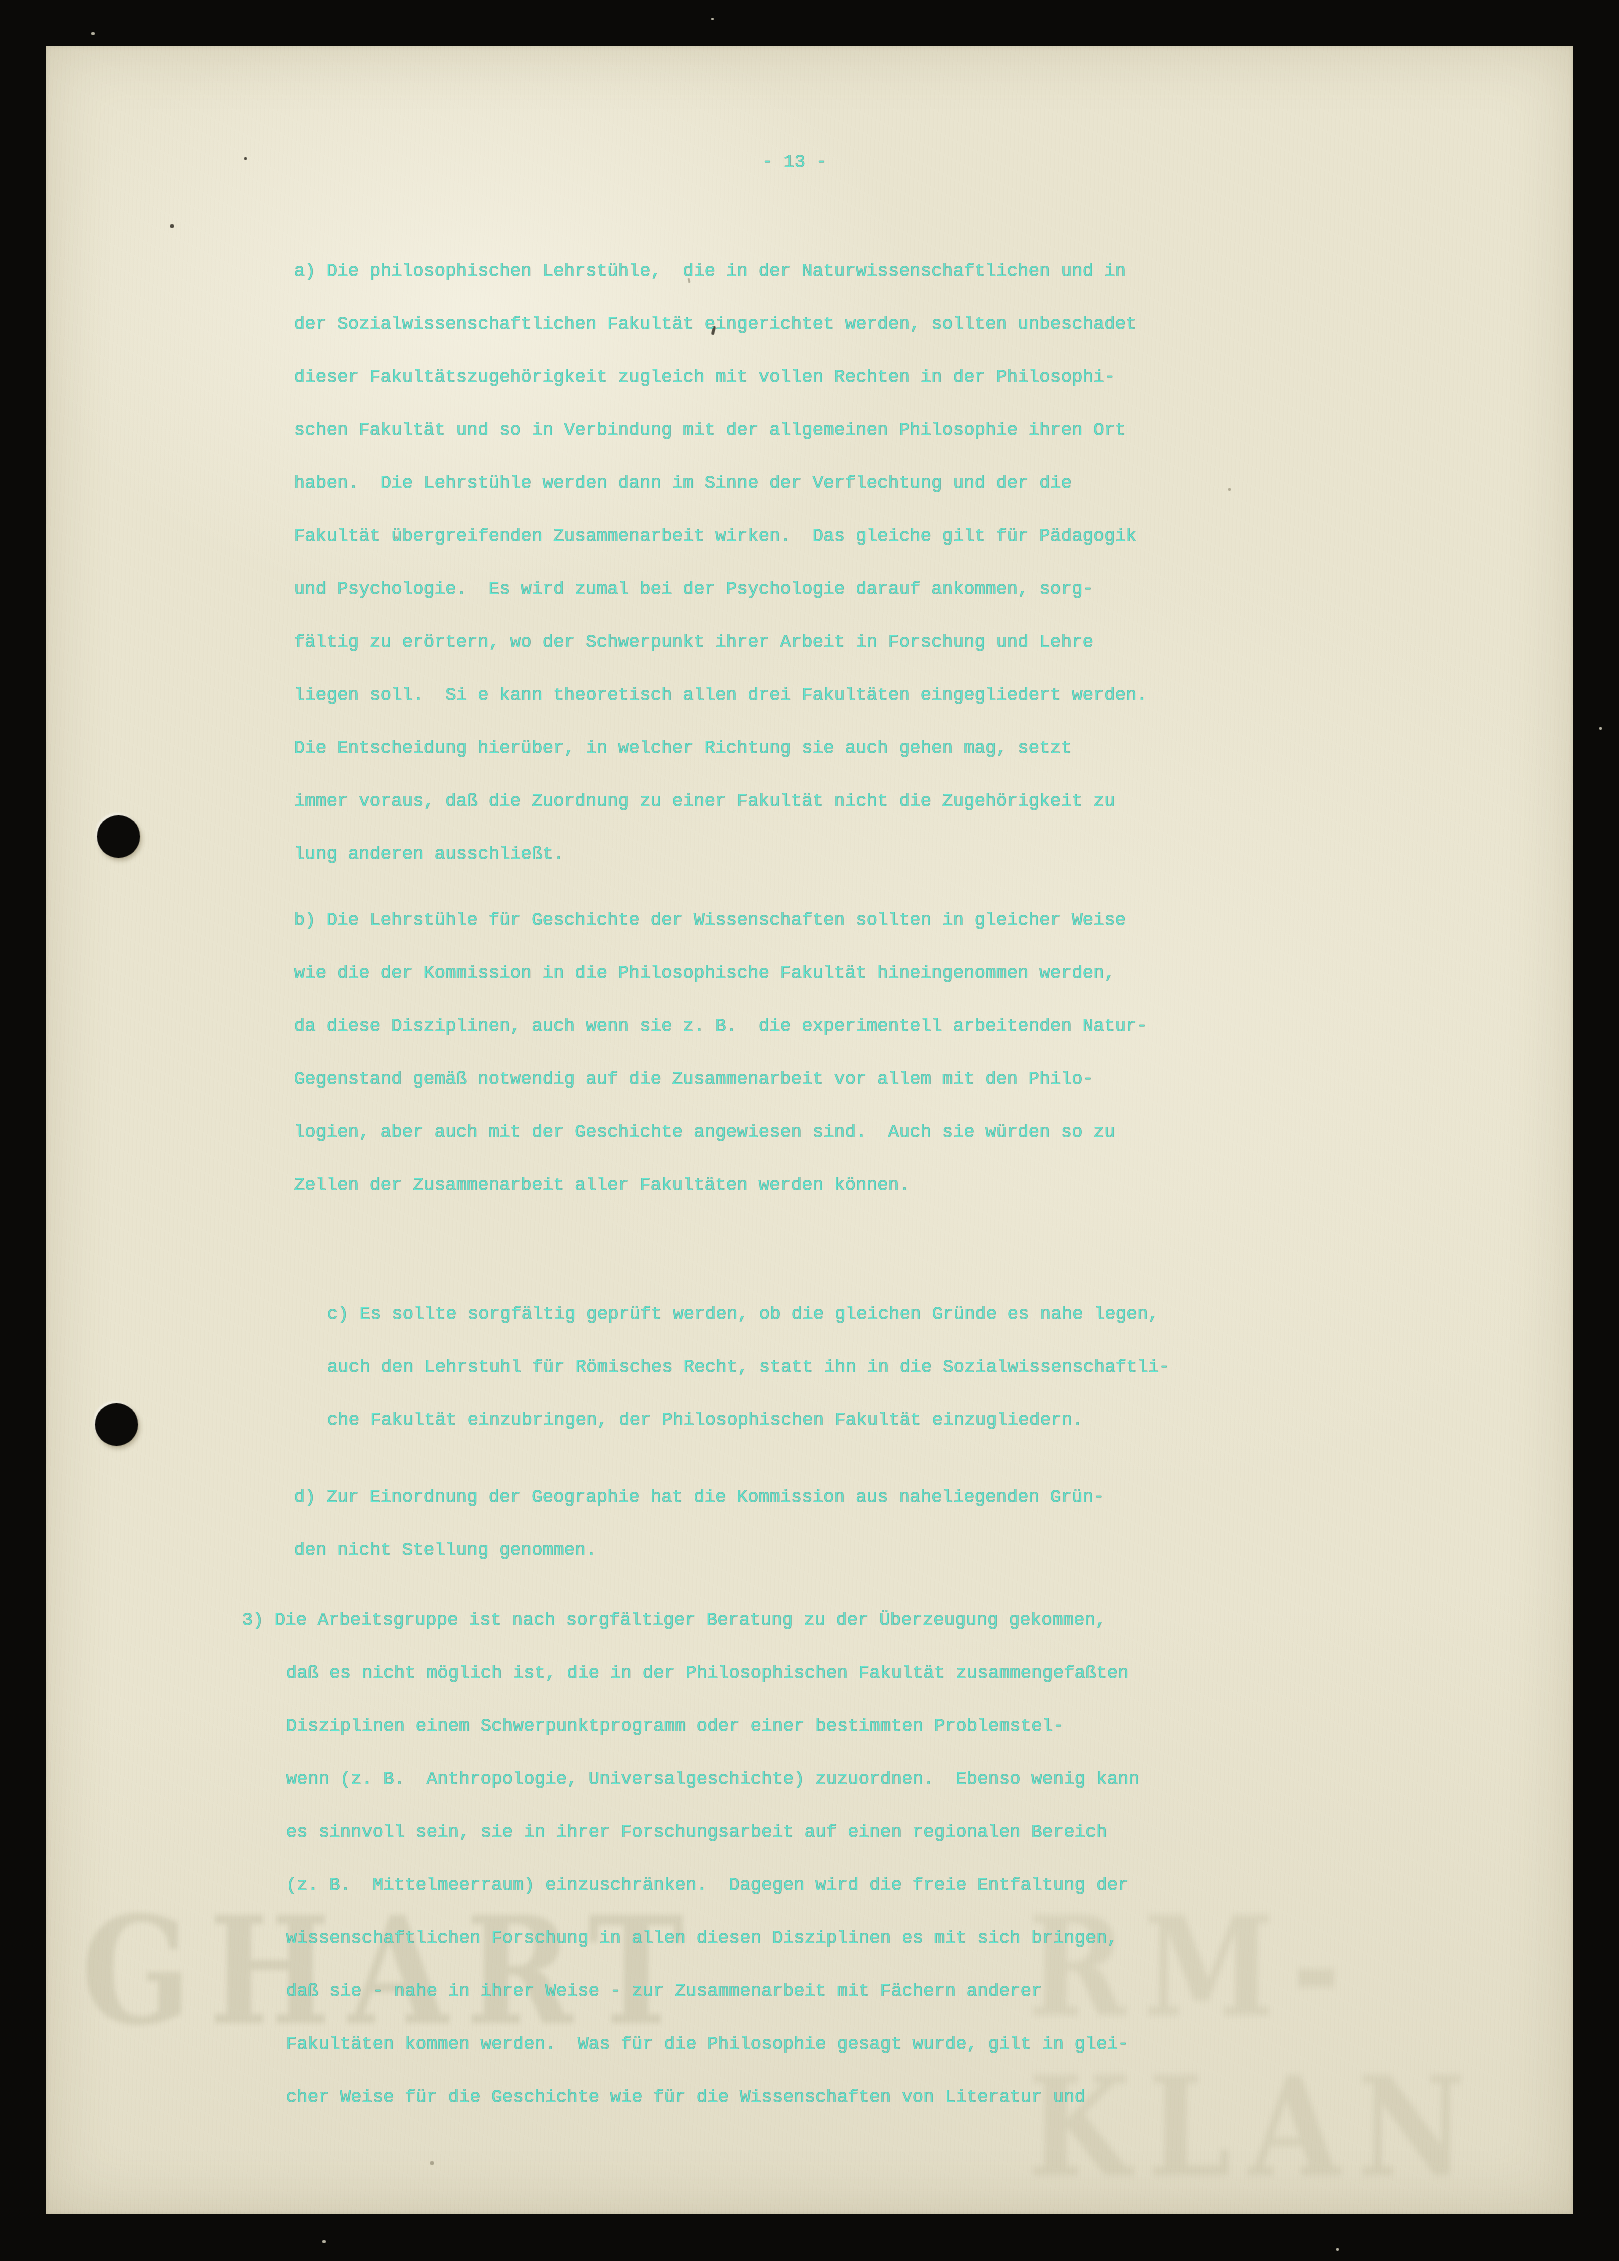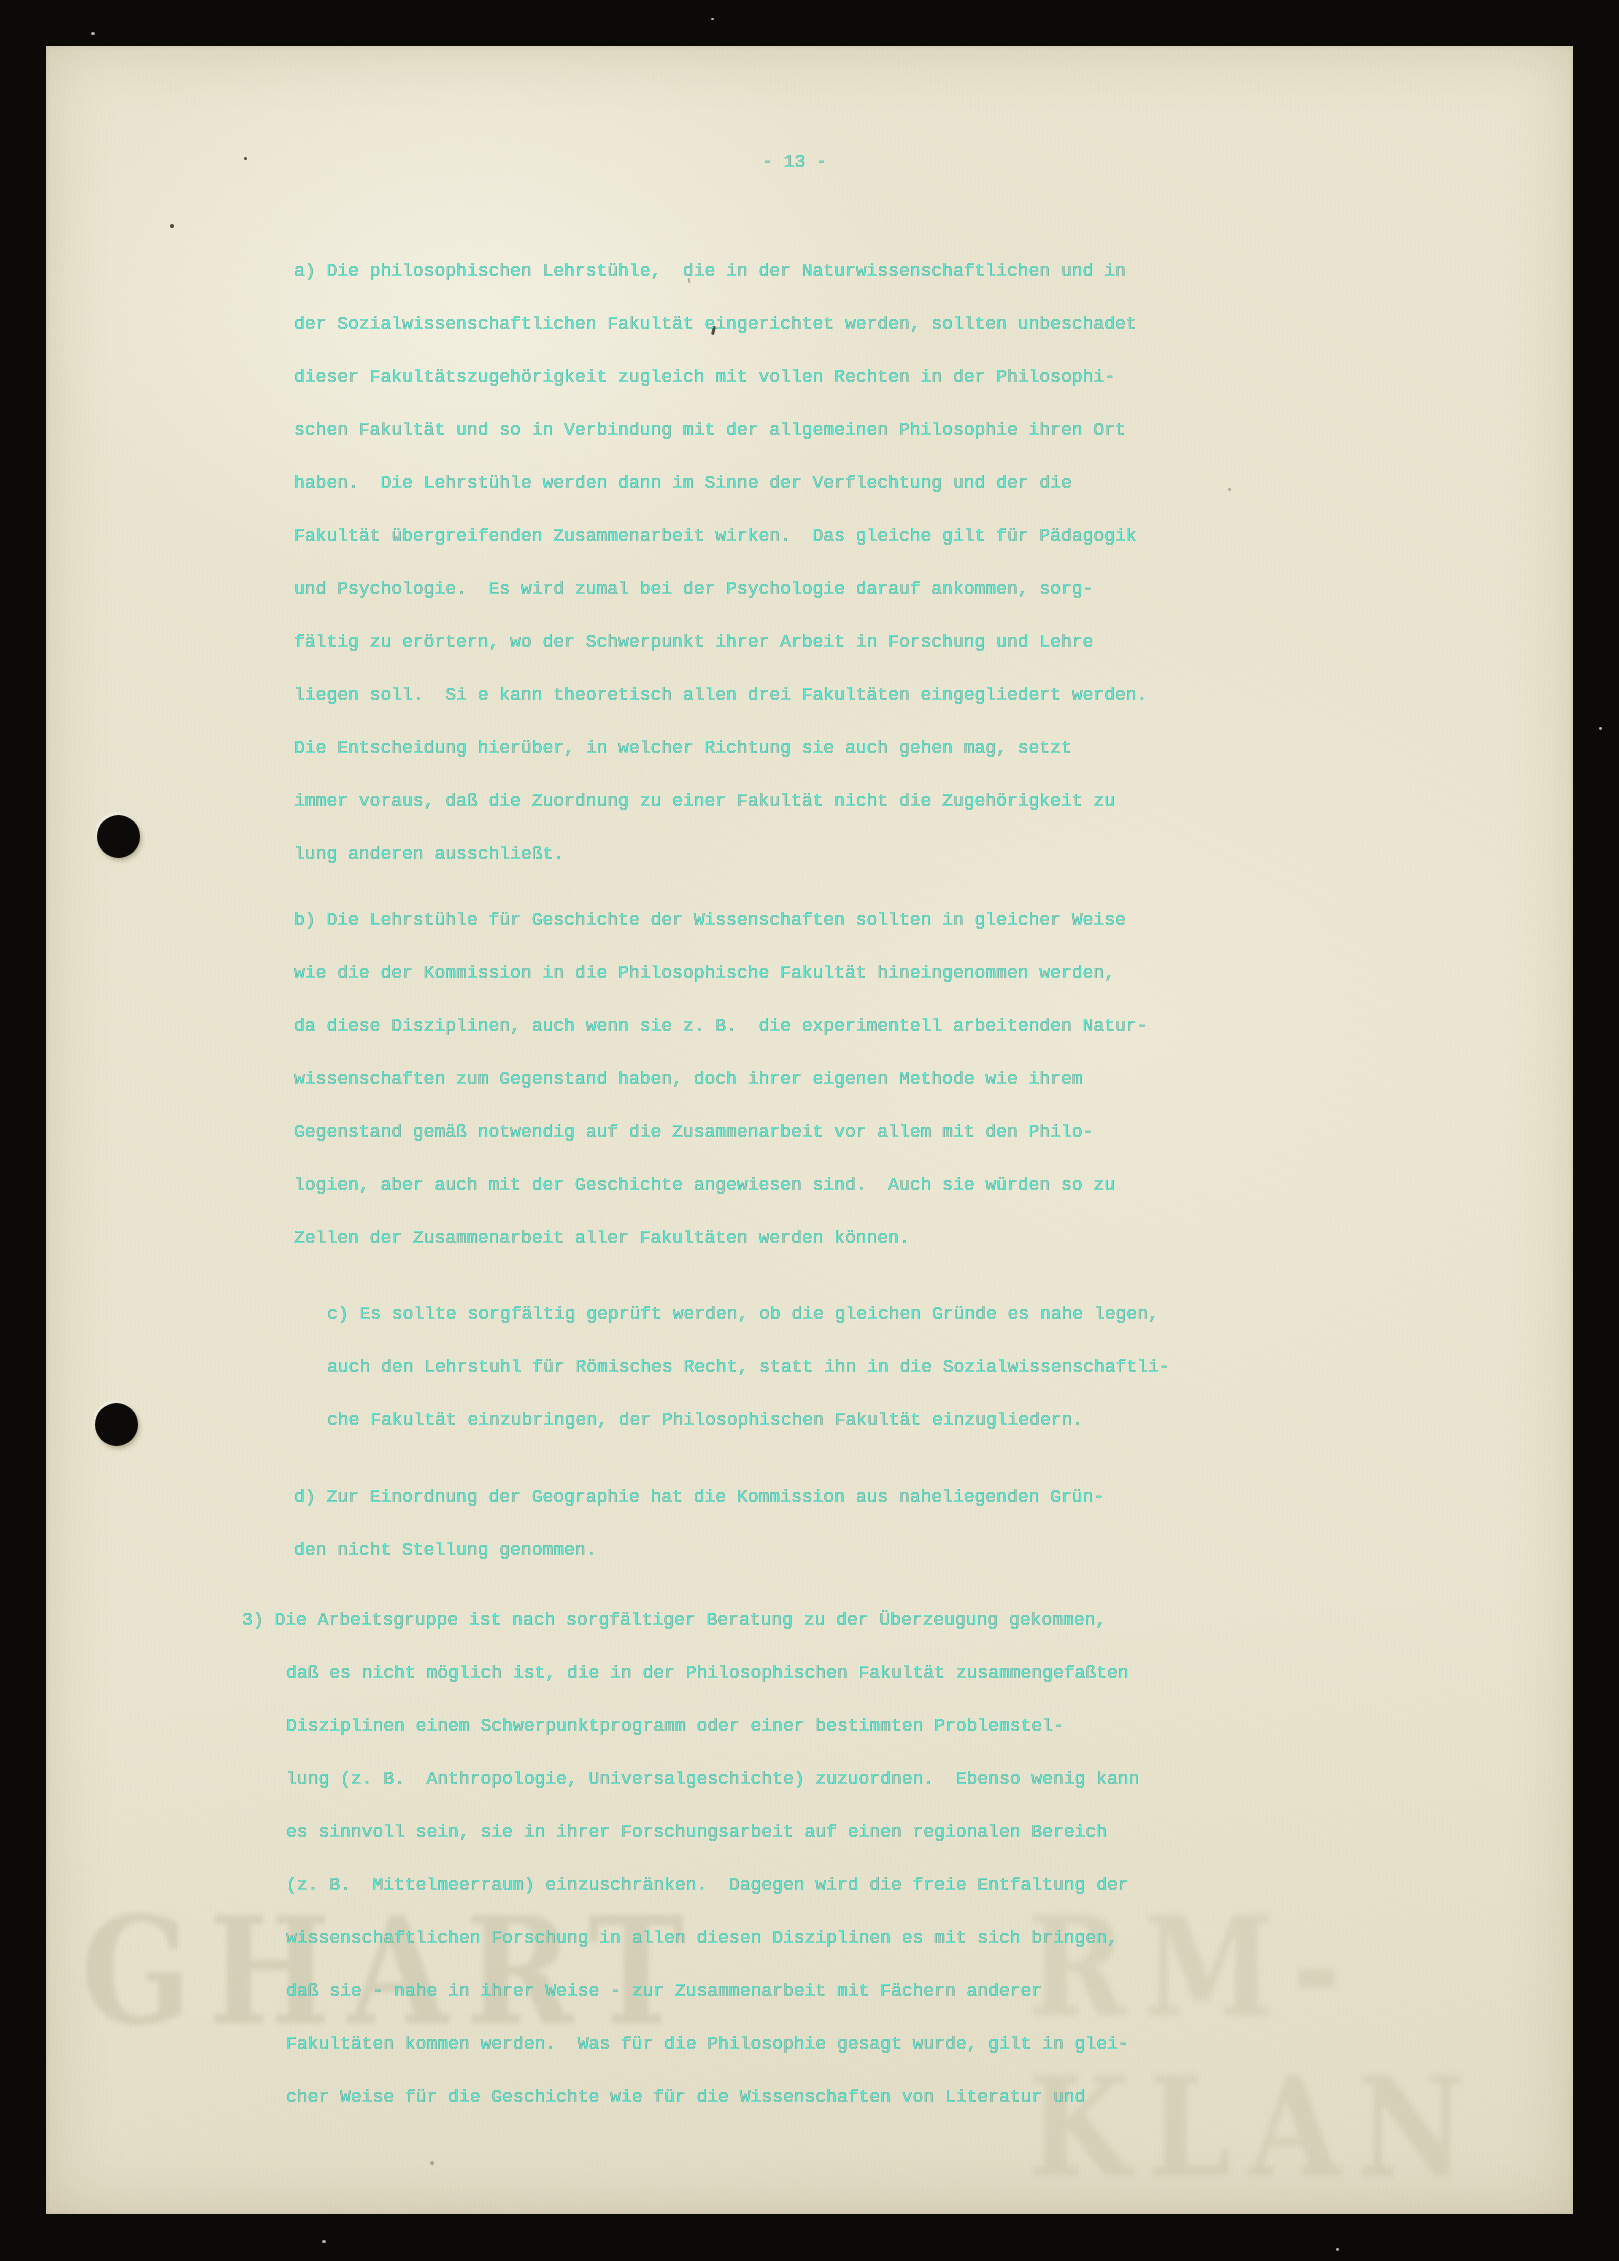--- a/index.html
+++ b/index.html
@@ -112,42 +112,41 @@
     <div class="line">liegen soll.  Si e kann theoretisch allen drei Fakultäten eingegliedert werden.</div>
     <div class="line">Die Entscheidung hierüber, in welcher Richtung sie auch gehen mag, setzt</div>
     <div class="line">immer voraus, daß die Zuordnung zu einer Fakultät nicht die Zugehörigkeit zu</div>
     <div class="line">lung anderen ausschließt.</div>
   </section>
 
   <section class="para tw" id="para-b">
     <div class="line">b) Die Lehrstühle für Geschichte der Wissenschaften sollten in gleicher Weise</div>
     <div class="line">wie die der Kommission in die Philosophische Fakultät hineingenommen werden,</div>
     <div class="line">da diese Disziplinen, auch wenn sie z. B.  die experimentell arbeitenden Natur-</div>
-    <div class="line">wissenschaften zum Gegenstand haben, doch ihrer eigenen Methode wie ihrem</div>
     <div class="line">Gegenstand gemäß notwendig auf die Zusammenarbeit vor allem mit den Philo-</div>
     <div class="line">logien, aber auch mit der Geschichte angewiesen sind.  Auch sie würden so zu</div>
     <div class="line">Zellen der Zusammenarbeit aller Fakultäten werden können.</div>
   </section>
 
   <section class="para tw" id="para-c">
     <div class="line">c) Es sollte sorgfältig geprüft werden, ob die gleichen Gründe es nahe legen,</div>
     <div class="line">auch den Lehrstuhl für Römisches Recht, statt ihn in die Sozialwissenschaftli-</div>
     <div class="line">che Fakultät einzubringen, der Philosophischen Fakultät einzugliedern.</div>
   </section>
 
   <section class="para tw" id="para-d">
     <div class="line">d) Zur Einordnung der Geographie hat die Kommission aus naheliegenden Grün-</div>
     <div class="line">den nicht Stellung genommen.</div>
   </section>
 
   <section class="para tw" id="para-3">
     <div class="line">3) Die Arbeitsgruppe ist nach sorgfältiger Beratung zu der Überzeugung gekommen,</div>
     <div class="line">daß es nicht möglich ist, die in der Philosophischen Fakultät zusammengefaßten</div>
     <div class="line">Disziplinen einem Schwerpunktprogramm oder einer bestimmten Problemstel-</div>
-    <div class="line">lung (z. B.  Anthropologie, Universalgeschichte) zuzuordnen.  Ebenso wenig kann</div>
+    <div class="line">wenn (z. B.  Anthropologie, Universalgeschichte) zuzuordnen.  Ebenso wenig kann</div>
     <div class="line">es sinnvoll sein, sie in ihrer Forschungsarbeit auf einen regionalen Bereich</div>
     <div class="line">(z. B.  Mittelmeerraum) einzuschränken.  Dagegen wird die freie Entfaltung der</div>
     <div class="line">wissenschaftlichen Forschung in allen diesen Disziplinen es mit sich bringen,</div>
     <div class="line">daß sie - nahe in ihrer Weise - zur Zusammenarbeit mit Fächern anderer</div>
     <div class="line">Fakultäten kommen werden.  Was für die Philosophie gesagt wurde, gilt in glei-</div>
     <div class="line">cher Weise für die Geschichte wie für die Wissenschaften von Literatur und</div>
   </section>
 </div>
 
 

